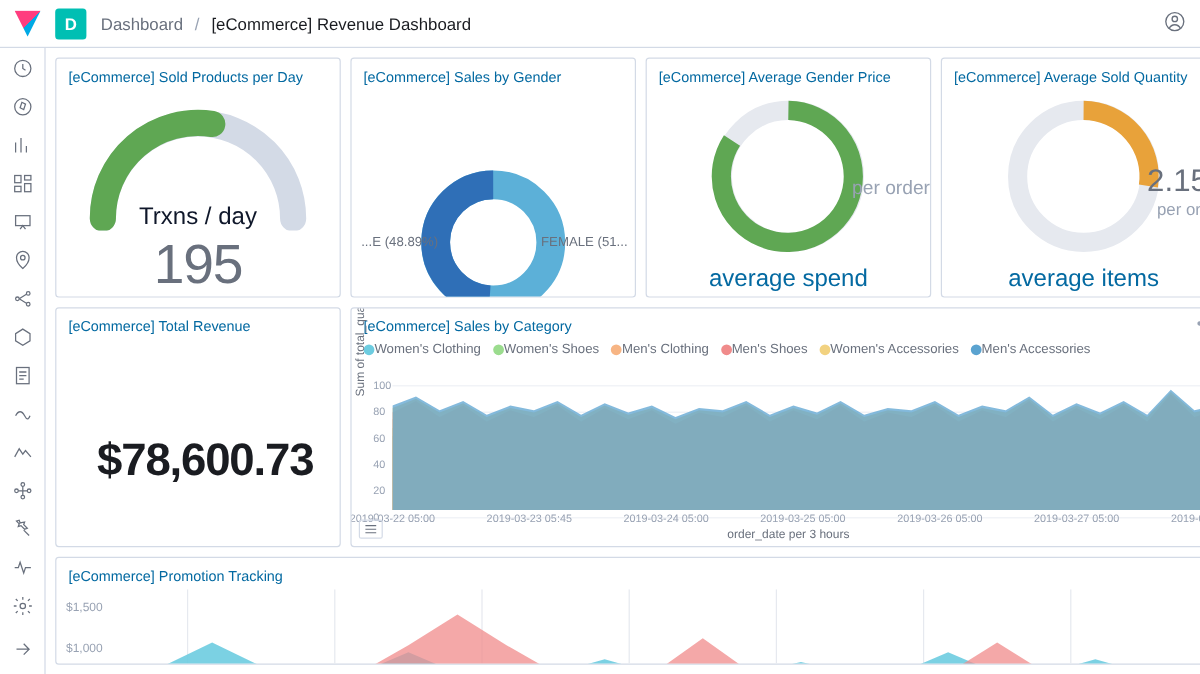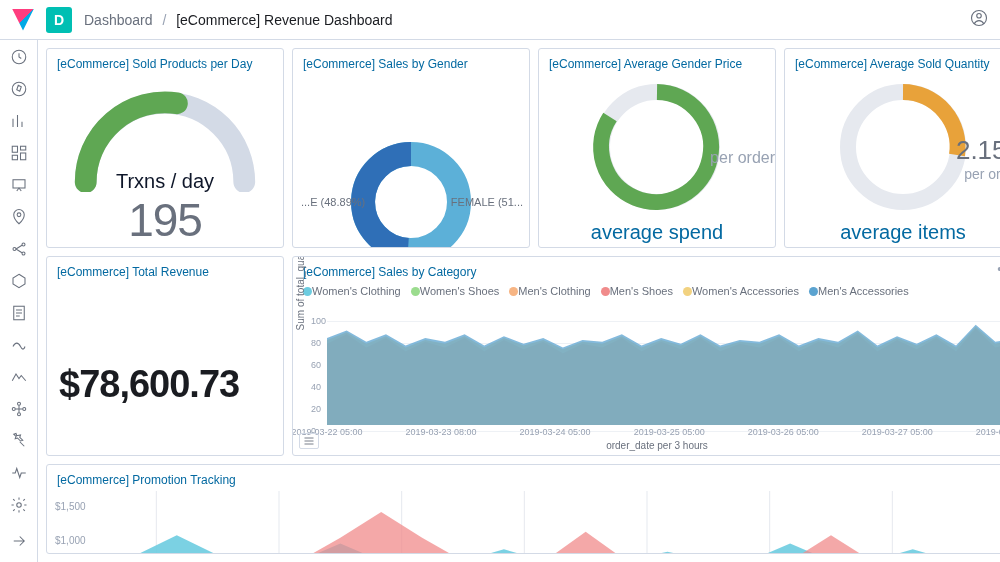--- a/index.html
+++ b/index.html
@@ -34,21 +34,21 @@
 .donut-left { position: absolute; left: 8px; top: 50%; transform: translateY(-50%); font-size: 11px; color: #69707d; }
 .donut-right { position: absolute; right: 6px; top: 50%; transform: translateY(-50%); font-size: 11px; color: #69707d; }
 
 .ring-wrap { display: flex; flex-direction: column; align-items: center; height: 100%; }
 .ring-svg { width: 140px; height: 140px; }
 .ring-center { position: absolute; width: 100%; top: 58px; text-align: right; }
 .ring-center .big { font-size: 26px; color: #69707d; }
 .ring-center .sub { font-size: 14px; color: #98a2b3; }
 .ring-caption { margin-top: 4px; font-size: 20px; color: #0369a1; }
 
-.big-metric { display: flex; align-items: center; justify-content: flex-start; height: 100%; padding-left: 12px; }
+.big-metric { display: flex; align-items: center; justify-content: center; height: 100%; padding-left: 12px; }
 .big-metric-text { font-size: 38px; font-weight: 700; color: #1a1c21; letter-spacing: -1px; }
 
 .legend { display: flex; flex-wrap: wrap; gap: 10px; padding: 2px 10px 4px; font-size: 11px; color: #69707d; }
 .legend-item { display: flex; align-items: center; gap: 0; }
 .swatch { width: 9px; height: 9px; border-radius: 50%; }
 .area-chart { position: absolute; left: 34px; right: 6px; top: 40px; bottom: 30px; }
 .yaxis-label { position: absolute; left: 2px; top: 50%; transform: rotate(-90deg) translateX(40%); transform-origin: left top; font-size: 10px; color: #69707d; }
 .xaxis-label { position: absolute; left: 0; right: 0; bottom: 4px; text-align: center; font-size: 10px; color: #69707d; }
 .ytick { position: absolute; left: 18px; font-size: 9px; color: #98a2b3; transform: translateY(-50%); }
 .xtick { position: absolute; bottom: 18px; font-size: 9px; color: #98a2b3; transform: translateX(-50%); white-space: nowrap; }
@@ -299,21 +299,21 @@
           <div id="cat-yticks">
               <div class="ytick" style="top: calc(150px);">0</div>
               <div class="ytick" style="top: calc(128px);">20</div>
               <div class="ytick" style="top: calc(106px);">40</div>
               <div class="ytick" style="top: calc(84px);">60</div>
               <div class="ytick" style="top: calc(62px);">80</div>
               <div class="ytick" style="top: calc(40px);">100</div>
             </div>
           <div id="cat-xticks">
               <div class="xtick" style="left: calc(0% + 34px);">2019-03-22 05:00</div>
-              <div class="xtick" style="left: calc(15.6667% + 34px);">2019-03-23 08:00</div>
+              <div class="xtick" style="left: calc(15.6667% + 34px);">2019-03-23 05:45</div>
               <div class="xtick" style="left: calc(31.3333% + 34px);">2019-03-24 05:00</div>
               <div class="xtick" style="left: calc(47% + 34px);">2019-03-25 05:00</div>
               <div class="xtick" style="left: calc(62.6667% + 34px);">2019-03-26 05:00</div>
               <div class="xtick" style="left: calc(78.3333% + 34px);">2019-03-27 05:00</div>
               <div class="xtick" style="left: calc(94% + 34px);">2019-03-28 05:00</div>
             </div>
           <div class="xaxis-label">order_date per 3 hours</div>
           <div class="legend-toggle">
             <svg viewBox="0 0 16 12">
                 <path d="M2 2h12M2 6h12M2 10h12"></path>

